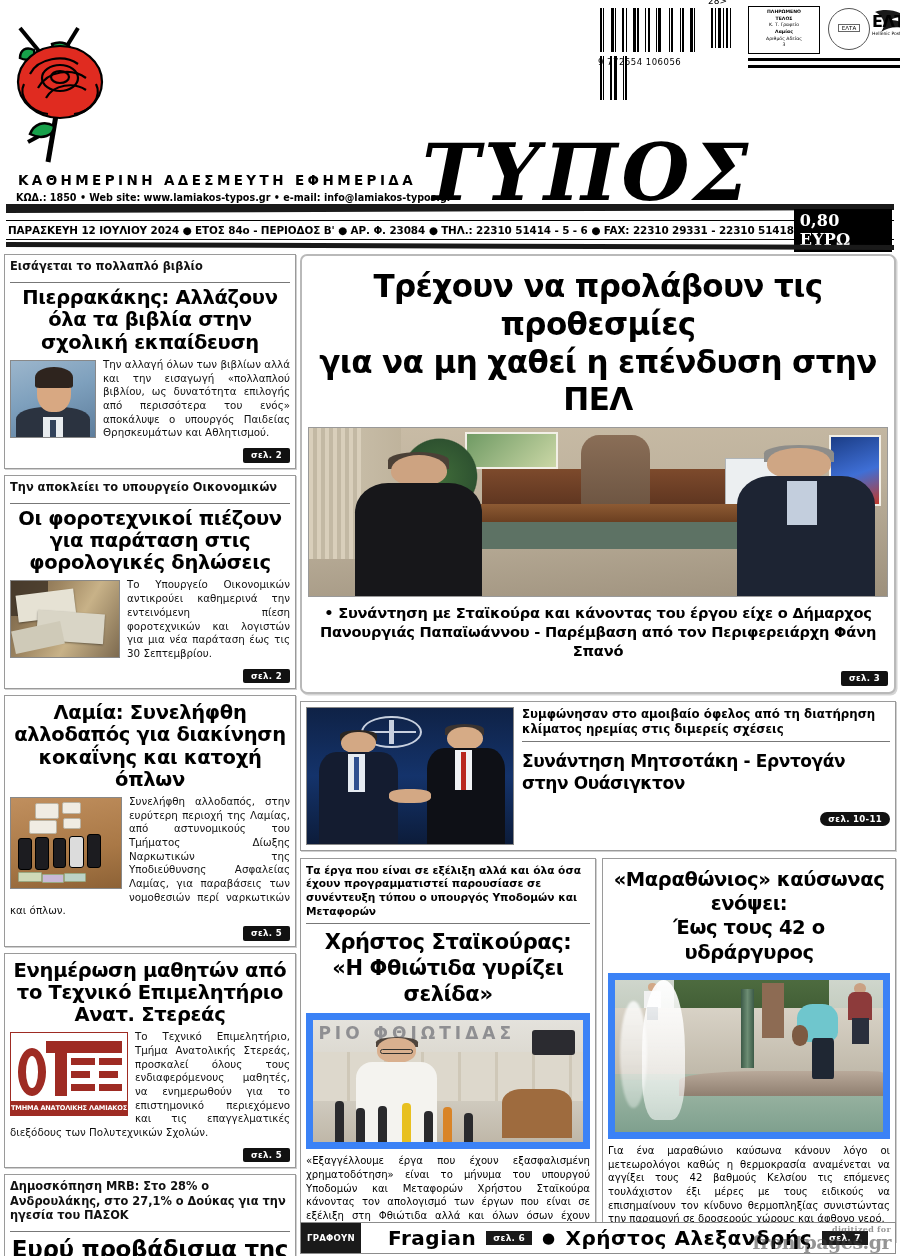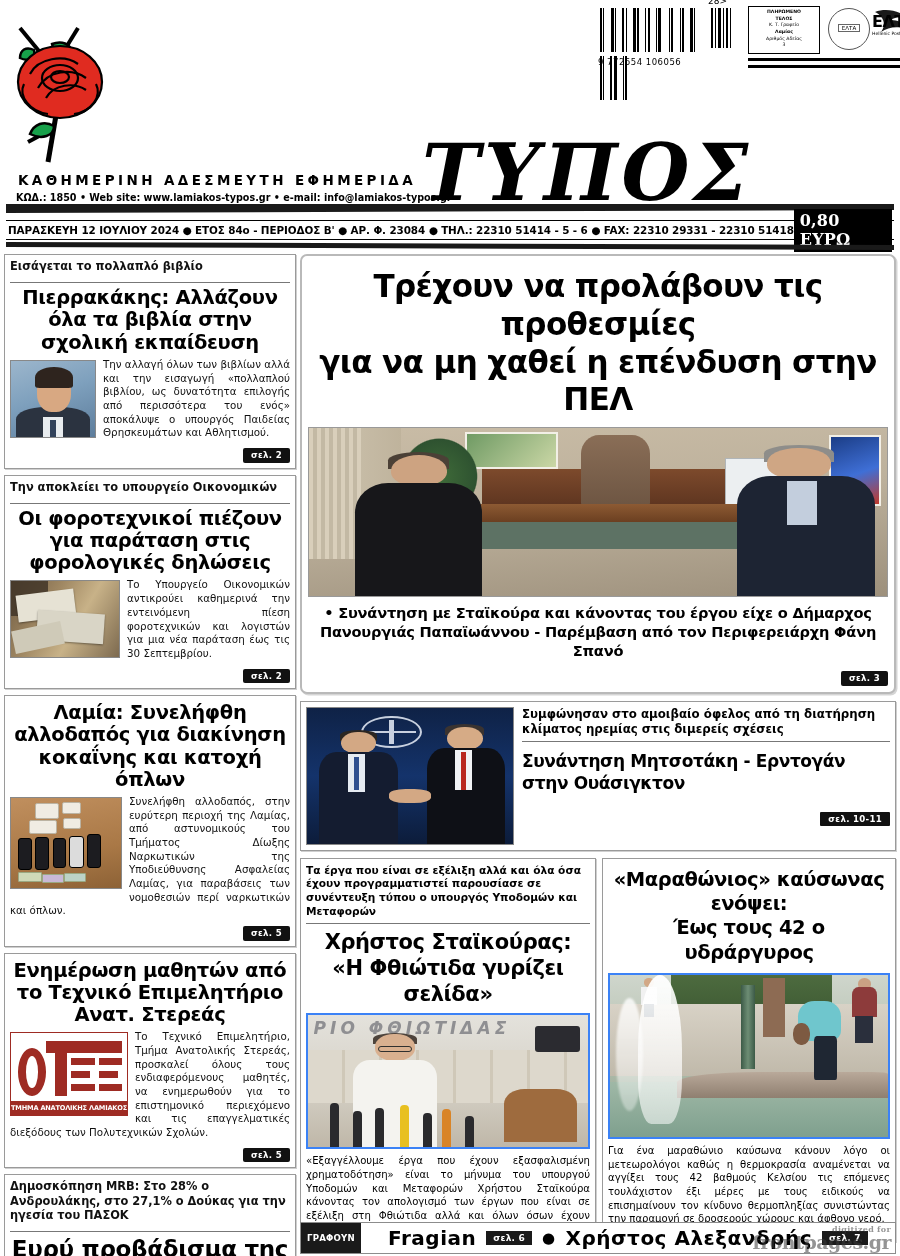--- a/index.html
+++ b/index.html
@@ -102,21 +102,21 @@
   .lede { font-size: 10.3px; line-height: 1.33; text-align: justify; color: #111; }
   .lede::first-letter { }
   .story-flow::after { content: ""; display: block; clear: both; }
   .thumb { float: left; margin: 2px 7px 2px 0; border: 1px solid #888; }
   .pagetag {
     display: inline-block; background: #111; color: #fff;
     font-size: 8.6px; font-weight: bold; padding: 2px 8px 2.5px;
     border-radius: 2px; letter-spacing: .3px;
   }
   .pagetag-wrap { text-align: right; margin-top: 3px; }
-  .pagetag.sq { border-radius: 1px; }
+  .pagetag.sq { border-radius: 7px; }
 
   
   .lead-box {
     border: 2px solid #b9b9b9; border-radius: 7px; background: #fff;
     padding: 6px; margin-bottom: 7px; box-shadow: 1.5px 1.5px 0 #d5d5d5;
   }
   .lead-hl {
     font-size: 31px; font-weight: bold; text-align: center;
     line-height: 1.22; letter-spacing: -0.6px; color: #000;
     padding: 6px 4px 8px;
@@ -135,21 +135,21 @@
   .er-hl { font-size: 17px; font-weight: bold; text-align: left; line-height: 1.3; padding-top: 8px; letter-spacing: -0.4px; }
 
   
   .bottom-row { display: flex; gap: 6px; }
   .bb { border: 1.5px solid #9a9a9a; padding: 5px; box-shadow: 1px 1px 0 #cfcfcf; position: relative; }
   .bb.left { width: 296px; }
   .bb.right { width: 294px; }
   .bb-kicker { font-size: 10.6px; font-weight: bold; line-height: 1.3; border-bottom: 1.3px solid #777; padding-bottom: 4px; margin-bottom: 5px; }
   .bb-hl { font-size: 21px; font-weight: bold; text-align: center; line-height: 1.25; letter-spacing: -0.4px; }
   .bb-hl.r { font-size: 19.5px; }
-  .bb-photo { width: 100%; position: relative; overflow: hidden; border: 2px solid #3b82f6; margin-top: 6px; font-style: italic; }
+  .bb-photo { width: 100%; position: relative; overflow: hidden; border: 7px solid #3b82f6; margin-top: 6px; }
   .bb-lede { font-size: 10.1px; line-height: 1.35; text-align: justify; margin-top: 5px; }
 
   
   .footer {
     position: absolute; left: 300px; top: 1222px; width: 596px; height: 32px;
     border: 1.5px solid #8c8c8c; display: flex; align-items: center; background: #fff;
   }
   .footer-tag { background: #1a1a1a; color: #fff; font-size: 8.6px; font-weight: bold;
                 padding: 8px 6px; height: 100%; display: flex; align-items: center; letter-spacing: .2px; }
   .footer-names { flex: 1; display: flex; align-items: center; justify-content: center; gap: 10px;

